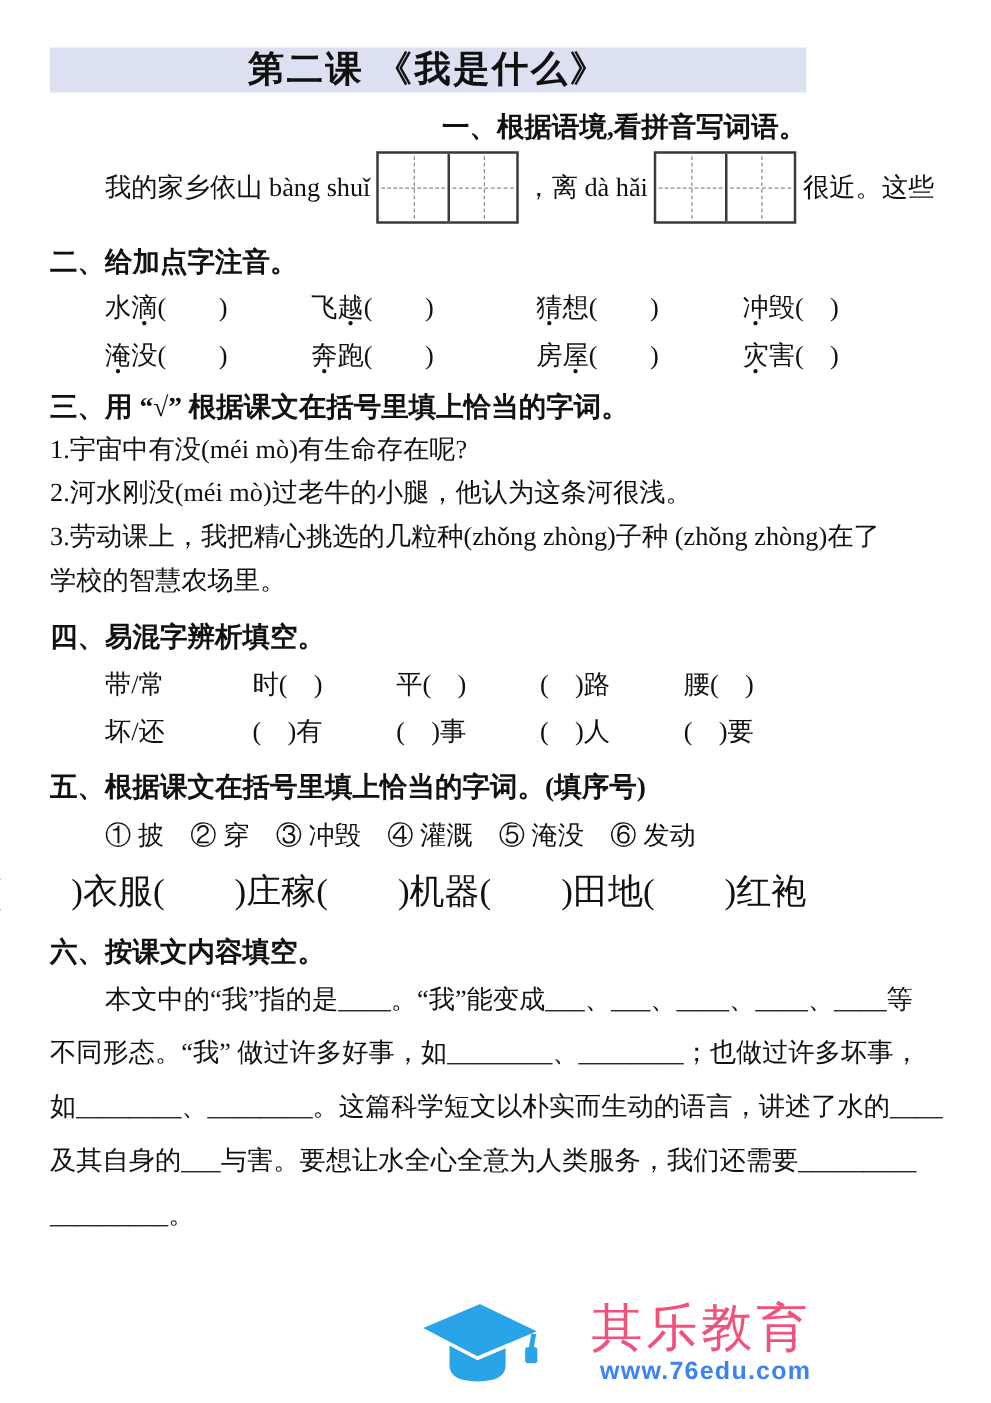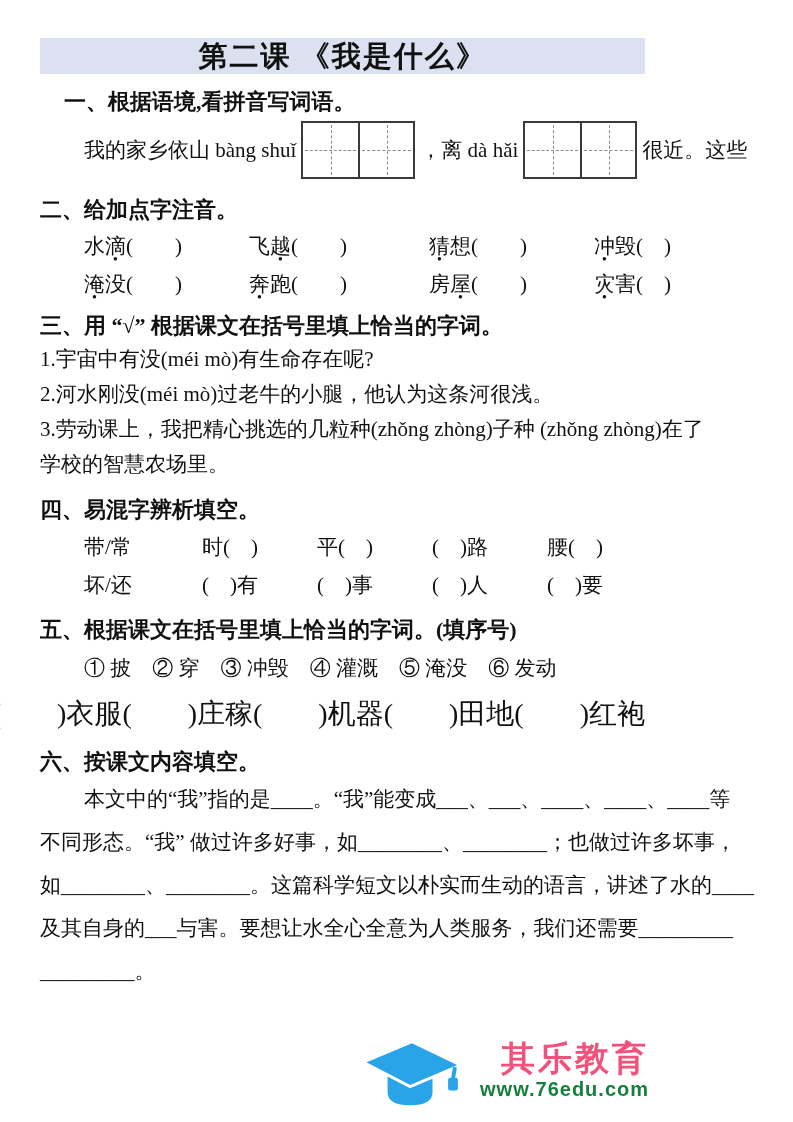--- a/index.html
+++ b/index.html
@@ -7,21 +7,21 @@
   body { width:793px; min-height:1122px; position:relative;
          font-family:"Liberation Serif","DejaVu Serif",serif; color:#111; }
   .page { width:685px; min-height:1122px; padding:38px 40px 0 40px; position:relative; }
 
   
   .title-band { background:#dce1f1; height:36px; display:flex; align-items:center; justify-content:center; }
   .title-band h1 { font-size:29px; font-weight:bold; letter-spacing:2px; line-height:1; }
 
   
   h2.sec-h { font-size:22px; font-weight:bold; margin-top:12px; line-height:32px; }
-  h2.indent { padding-left:24px; }
+  h2.indent { padding-left:24px;text-align:right; }
 
   
   .s1line { display:flex; align-items:center; height:64px; font-size:21px; white-space:pre; }
   .s1line.first { padding-left:44px; }
   .tzg { display:inline-flex; border:2px solid #3a3a3a; height:58px; margin:0 5px; flex:none; background:#fff; }
   .tzg .cell { width:55px; position:relative; }
   .tzg .cell + .cell { border-left:2px solid #3a3a3a; }
   .tzg .cell::before { content:""; position:absolute; left:2px; right:2px; top:50%; border-top:1px dashed #8a8a8a; }
   .tzg .cell::after  { content:""; position:absolute; top:2px; bottom:2px; left:50%; border-left:1px dashed #8a8a8a; }
   .raise { position:relative; top:-6px; }
@@ -47,21 +47,21 @@
             margin-top:8px; white-space:pre; }
 
   
   .s6line { font-size:21px; line-height:43px; white-space:pre; }
   .s6line.first { padding-left:44px; }
 
   
   .footer-logo { position:absolute; right:36px; bottom:10px; display:flex; align-items:flex-start; }
   .cap { width:108px; height:82px; flex:none; margin-right:2px; }
   .brand-col { display:flex; flex-direction:column; align-items:flex-end; padding-top:10px; }
-  .brand { font-family:"Liberation Sans","DejaVu Sans",sans-serif; font-weight:bold; font-size:34px;
+  .brand { font-family:"Liberation Sans","DejaVu Sans",sans-serif; font-weight:normal; font-size:41px;
            letter-spacing:3px; line-height:1.1;margin-left:33px; }
   .brand-url { font-family:"Liberation Sans","DejaVu Sans",sans-serif; font-weight:bold; font-size:20px;
                line-height:1.2; letter-spacing:1px; }
 </style>
 </head>
 <body>
 
 <div class="page">
 
   <div class="title-band" style="background: rgb(220, 225, 241);">
@@ -131,17 +131,17 @@
 
   <div class="footer-logo">
     <svg class="cap" viewBox="0 0 110 84">
       <path d="M30 38 h46 v26 q0 13 -23 13 q-23 0 -23 -13 Z" fill="#29a4e9"></path>
       <path d="M5 33 L55 12 L105 36 L53 58 Z" fill="#29a4e9" stroke="#fff" stroke-width="3"></path>
       <path d="M99 38 L97 50" stroke="#29a4e9" stroke-width="4" fill="none"></path>
       <rect x="92" y="49" width="10" height="13" rx="2" fill="#29a4e9"></rect>
     </svg>
     <div class="brand-col">
       <div class="brand" style="color: rgb(240, 82, 123);">其乐教育</div>
-      <div class="brand-url" style="color: #15803d;">www.76edu.com</div>
+      <div class="brand-url" style="color: #3b82f6;">www.76edu.com</div>
     </div>
   </div>
 
 </div>
 
 </body></html>

